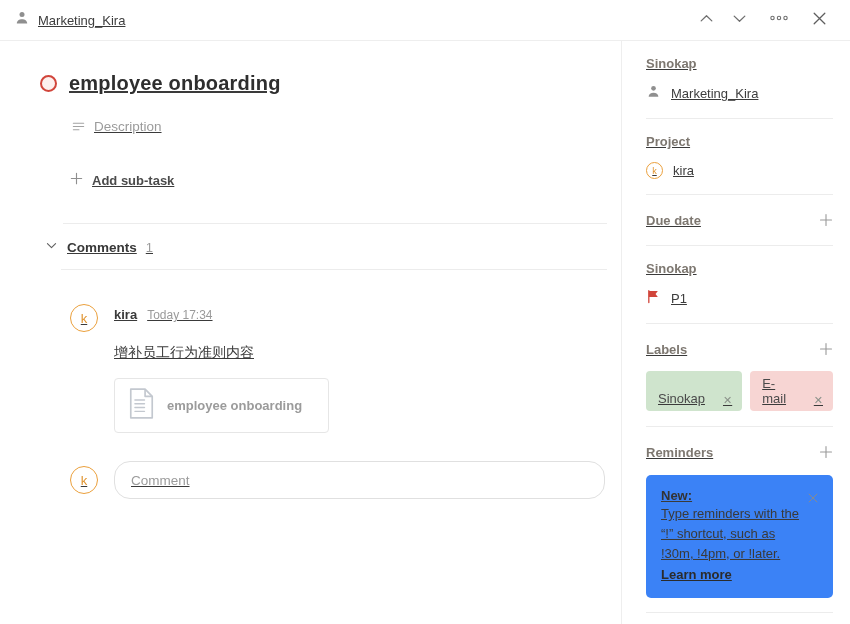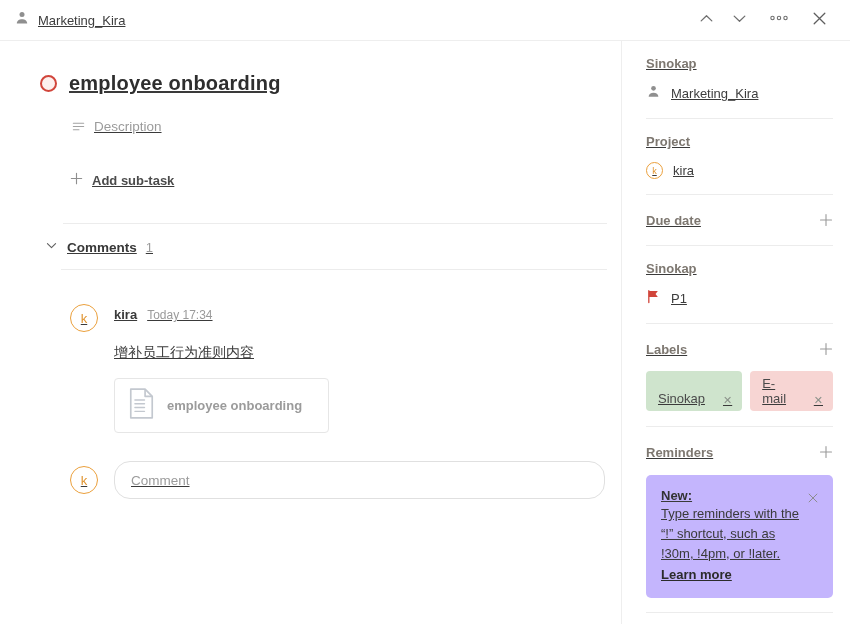--- a/index.html
+++ b/index.html
@@ -61,21 +61,21 @@
   .sb-label { font-size:13px; font-weight:700; color:#7d7770; }
   .sb-plus { width:20px; height:20px; display:flex; align-items:center; justify-content:center; cursor:pointer; margin-right:-3px; }
   .sb-value-row { display:flex; align-items:center; gap:10px; margin-top:13px; cursor:pointer; }
   .sb-value { font-size:13px; color:#3d3d3d; }
 
   .chips { display:flex; gap:8px; margin-top:12px; }
   .chip { display:inline-flex; align-items:flex-end; gap:18px; border-radius:4px; padding:5px 10px 5px 12px; cursor:pointer; }
   .chip .chip-txt { font-size:13px; color:#4a4a4a; }
   .chip .chip-x { font-size:11px; color:#8a9189; cursor:pointer; line-height:1; }
 
-  .banner { position:relative; margin-top:13px; background:#c4b5fd; border-radius:5px; padding:13px 30px 15px 15px; }
+  .banner { position:relative; margin-top:13px; background:#3b82f6; border-radius:5px; padding:13px 30px 15px 15px; }
   .banner-title { font-size:13px; font-weight:700; color:#333; }
   .banner-text { font-size:13px; color:#3a3a3a; line-height:1.52; margin-top:1px; max-width:152px; }
   .banner-link { display:inline-block; margin-top:4px; font-size:13px; font-weight:700; color:#2b2b2b; text-decoration:underline; cursor:pointer; }
   .banner-close { position:absolute; top:13px; right:10px; width:20px; height:20px; display:flex; align-items:center; justify-content:center; cursor:pointer; }
 </style>
 </head>
 <body>
 
 <div class="app">
 

